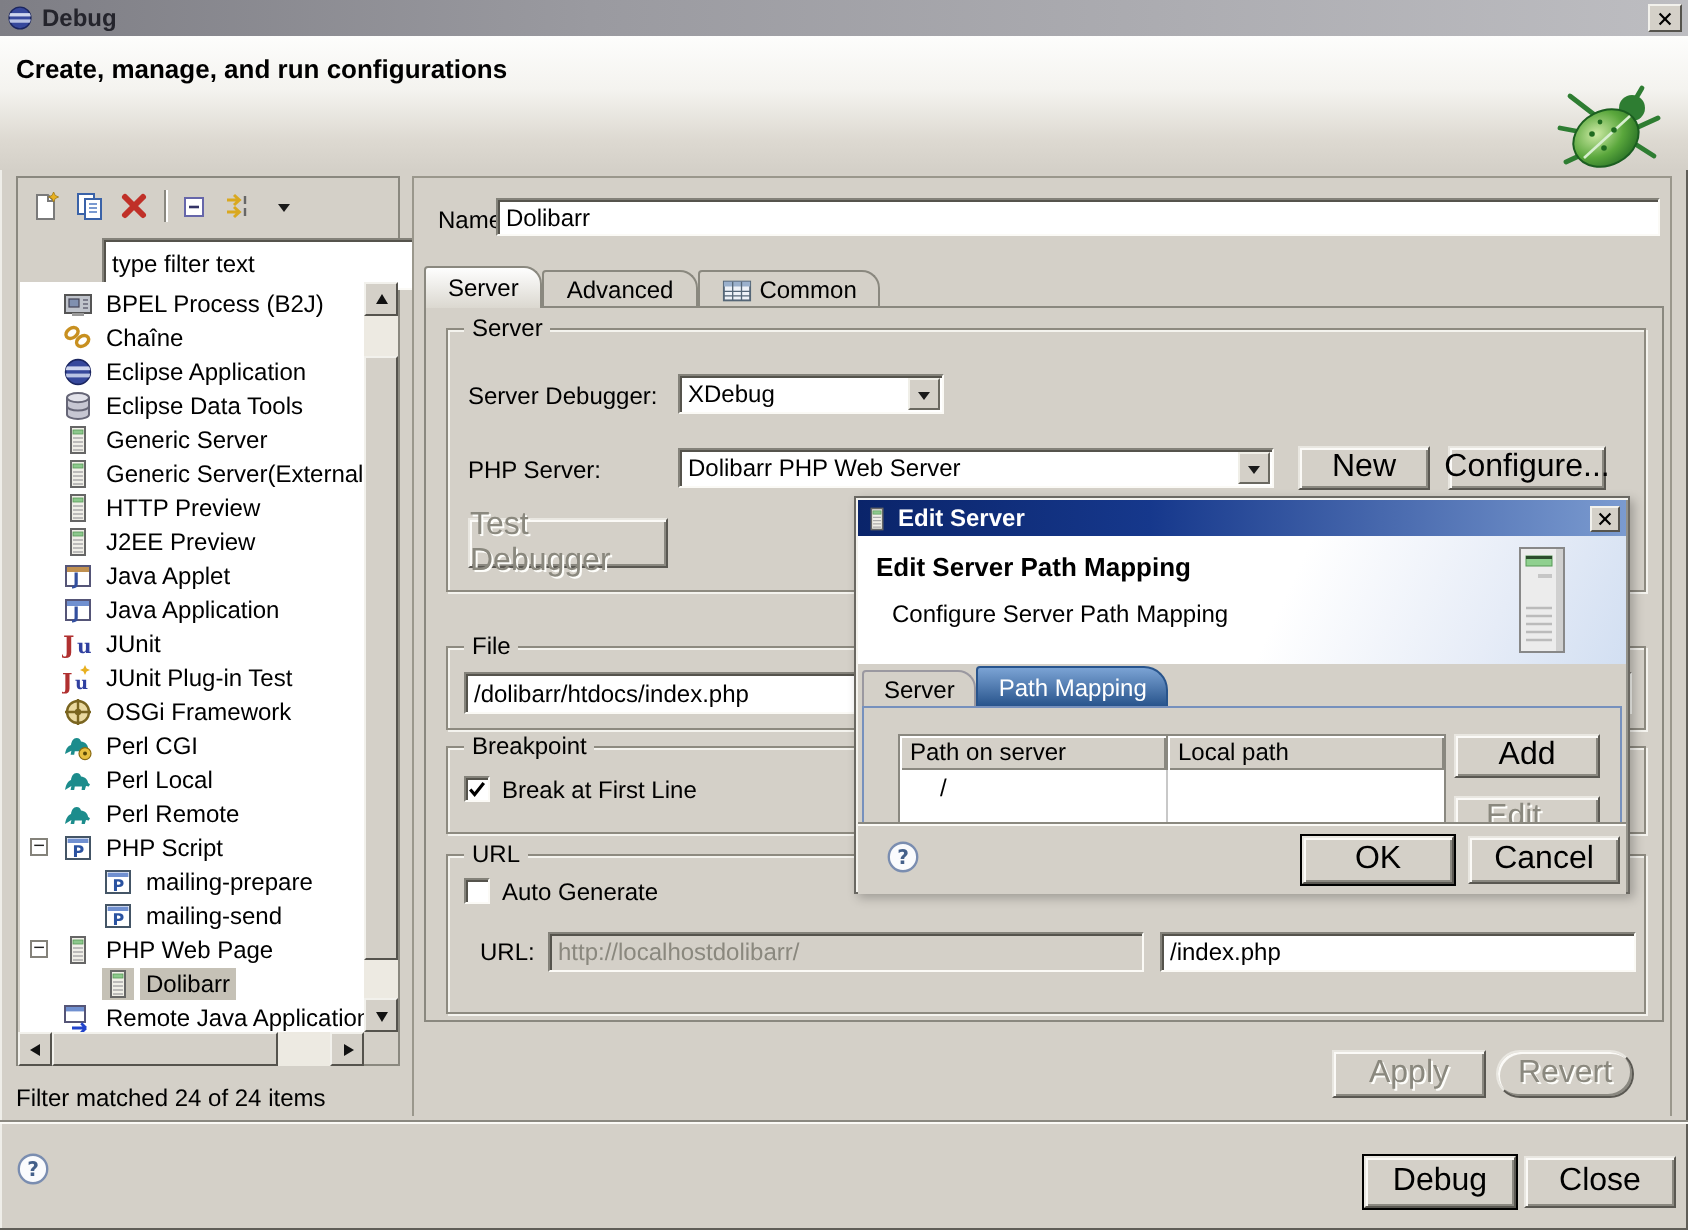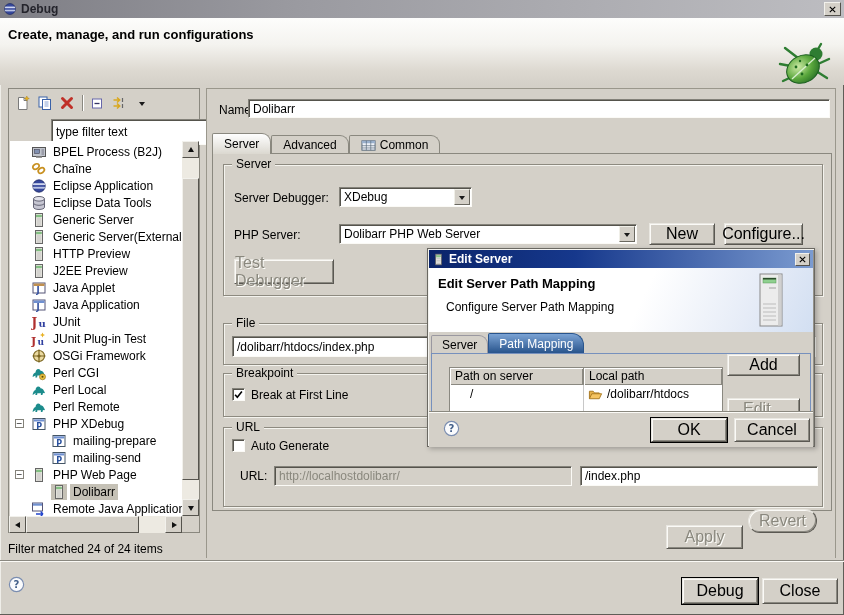--- a/index.html
+++ b/index.html
@@ -83,21 +83,21 @@
   .cb svg{width:11px;height:11px;}
   .cblabel{position:absolute;}
   .server-grp{left:10px;top:10px;width:600px;height:132px;}
   .file-grp{left:10px;top:169px;width:600px;height:42px;}
   .bp-grp{left:10px;top:219px;width:600px;height:44px;}
   .url-grp{left:10px;top:273px;width:600px;height:80px;}
   .file-field{position:absolute;left:8px;top:12px;width:584px;height:21px;}
   .url-dfield{position:absolute;left:50px;top:38px;width:298px;height:20px;}
   .url-wfield{position:absolute;left:356px;top:38px;width:238px;height:20px;}
   .apply{left:459px;top:436px;width:77px;height:24px;}
-  .revert{left:541px;top:420px;width:69px;height:24px;border-radius:12px;}
+  .revert{left:541px;top:436px;width:69px;height:24px;border-radius:12px;}
   .footer-sep{position:absolute;left:0;top:560px;width:844px;height:2px;
     background:linear-gradient(#8a8880 0 1px,#fbfaf6 1px 2px);}
   .help-ic{display:inline-flex;}
   .help-ic svg{width:17px;height:17px;}
   .main-help{position:absolute;left:8px;top:576px;}
   .debug-btn{left:682px;top:578px;width:76px;height:26px;}
   .close-btn{left:762px;top:578px;width:76px;height:26px;}
   
   .dialog{position:absolute;left:427px;top:248px;width:388px;height:199px;background:#d4d0c8;z-index:10;
     border:1px solid #6a6862;box-shadow:inset 1px 1px 0 #f4f3ee,inset -1px -1px 0 #94928a,2px 2px 5px rgba(0,0,0,.25);}
@@ -122,21 +122,21 @@
   .pm-head{display:flex;height:17px;}
   .pm-h{background:#d4d0c8;padding:1px 5px;border-right:1px solid #8a8880;
     box-shadow:inset 1px 1px 0 #fff,inset -1px -1px 0 #8a8880;}
   .pm-h.c1{width:134px;}
   .pm-h.c2{width:138px;border-right:none;}
   .pm-row{display:flex;height:18px;background:#fff;align-items:center;}
   .pm-row.empty{height:14px;}
   .pm-c1{width:134px;padding-left:20px;border-right:1px solid #c8c8c8;height:100%;display:flex;align-items:center;}
   .pm-c2{width:138px;padding-left:4px;height:100%;display:flex;align-items:center;gap:4px;}
   .pm-c2 .ticon svg{width:15px;height:15px;}
-  .add-btn{left:295px;top:0;width:73px;height:22px;}
+  .add-btn{left:295px;top:13px;width:73px;height:22px;}
   .edit-btn{left:295px;top:44px;width:73px;height:22px;}
   .dbottom{position:absolute;left:1px;right:1px;top:162px;height:36px;background:#d4d0c8;
     border-top:1px solid #8a887f;box-shadow:inset 0 1px 0 #fbfaf6;z-index:3;}
   .d-help{position:absolute;left:14px;top:8px;}
   .ok-btn{left:222px;top:6px;width:76px;height:24px;}
   .cancel-btn{left:305px;top:6px;width:76px;height:24px;}
 </style>
 </head>
 <body>
 
@@ -497,21 +497,21 @@
           </span>
           <span class="tlabel">Perl Remote</span>
         </div>
         <div class="tree-row">
           <span class="expander box">−</span>
           <span class="ticon">
             <svg viewBox="0 0 16 16">
               <use href="#s-php"></use>
             </svg>
           </span>
-          <span class="tlabel">PHP XDebug</span>
+          <span class="tlabel">PHP Script</span>
         </div>
         <div class="tree-row child">
           <span class="expander"></span>
           <span class="ticon">
             <svg viewBox="0 0 16 16">
               <use href="#s-php"></use>
             </svg>
           </span>
           <span class="tlabel">mailing-prepare</span>
         </div>
@@ -686,28 +686,20 @@
     </div>
     <div class="dfolder">
       <div class="pm-table">
         <div class="pm-head">
           <div class="pm-h c1">Path on server</div>
           <div class="pm-h c2">Local path</div>
         </div>
         <div>
             <div class="pm-row">
               <div class="pm-c1">/</div>
-              <div class="pm-c2">
-                <span class="ticon">
-                  <svg viewBox="0 0 16 16">
-                    <use href="#s-folder"></use>
-                  </svg>
-                </span>
-                <span>/dolibarr/htdocs</span>
-              </div>
             </div>
           </div>
         <div class="pm-row empty">
           <div class="pm-c1"></div>
             <div class="pm-c2"></div>
         </div>
       </div>
       <div class="btn add-btn">Add</div>
       <div class="btn disabled edit-btn">Edit...</div>
     </div>

